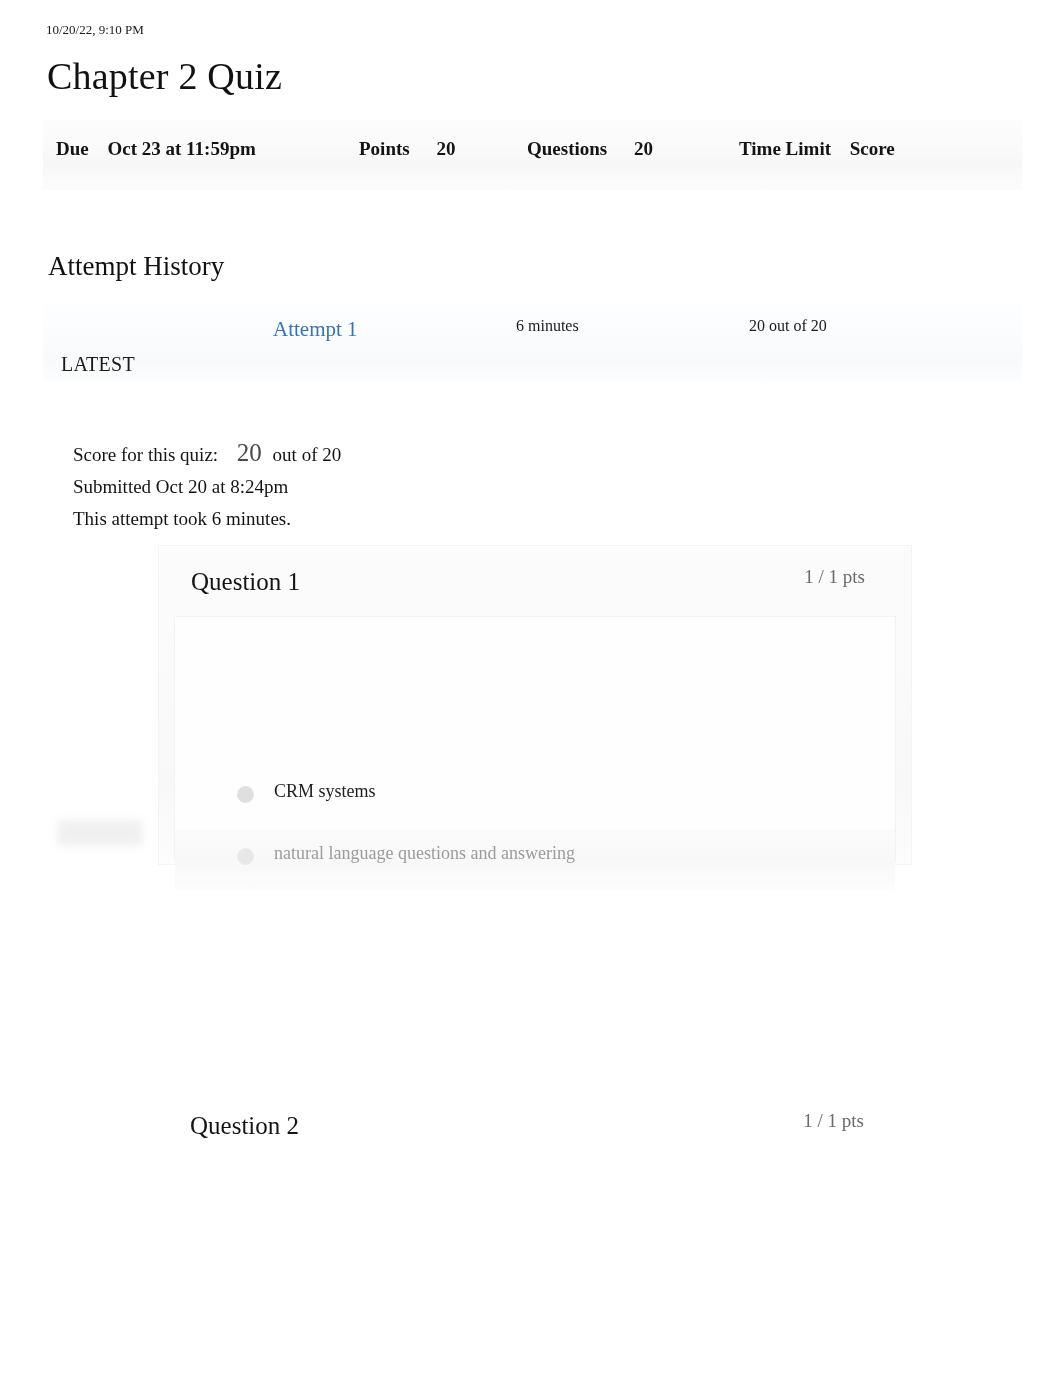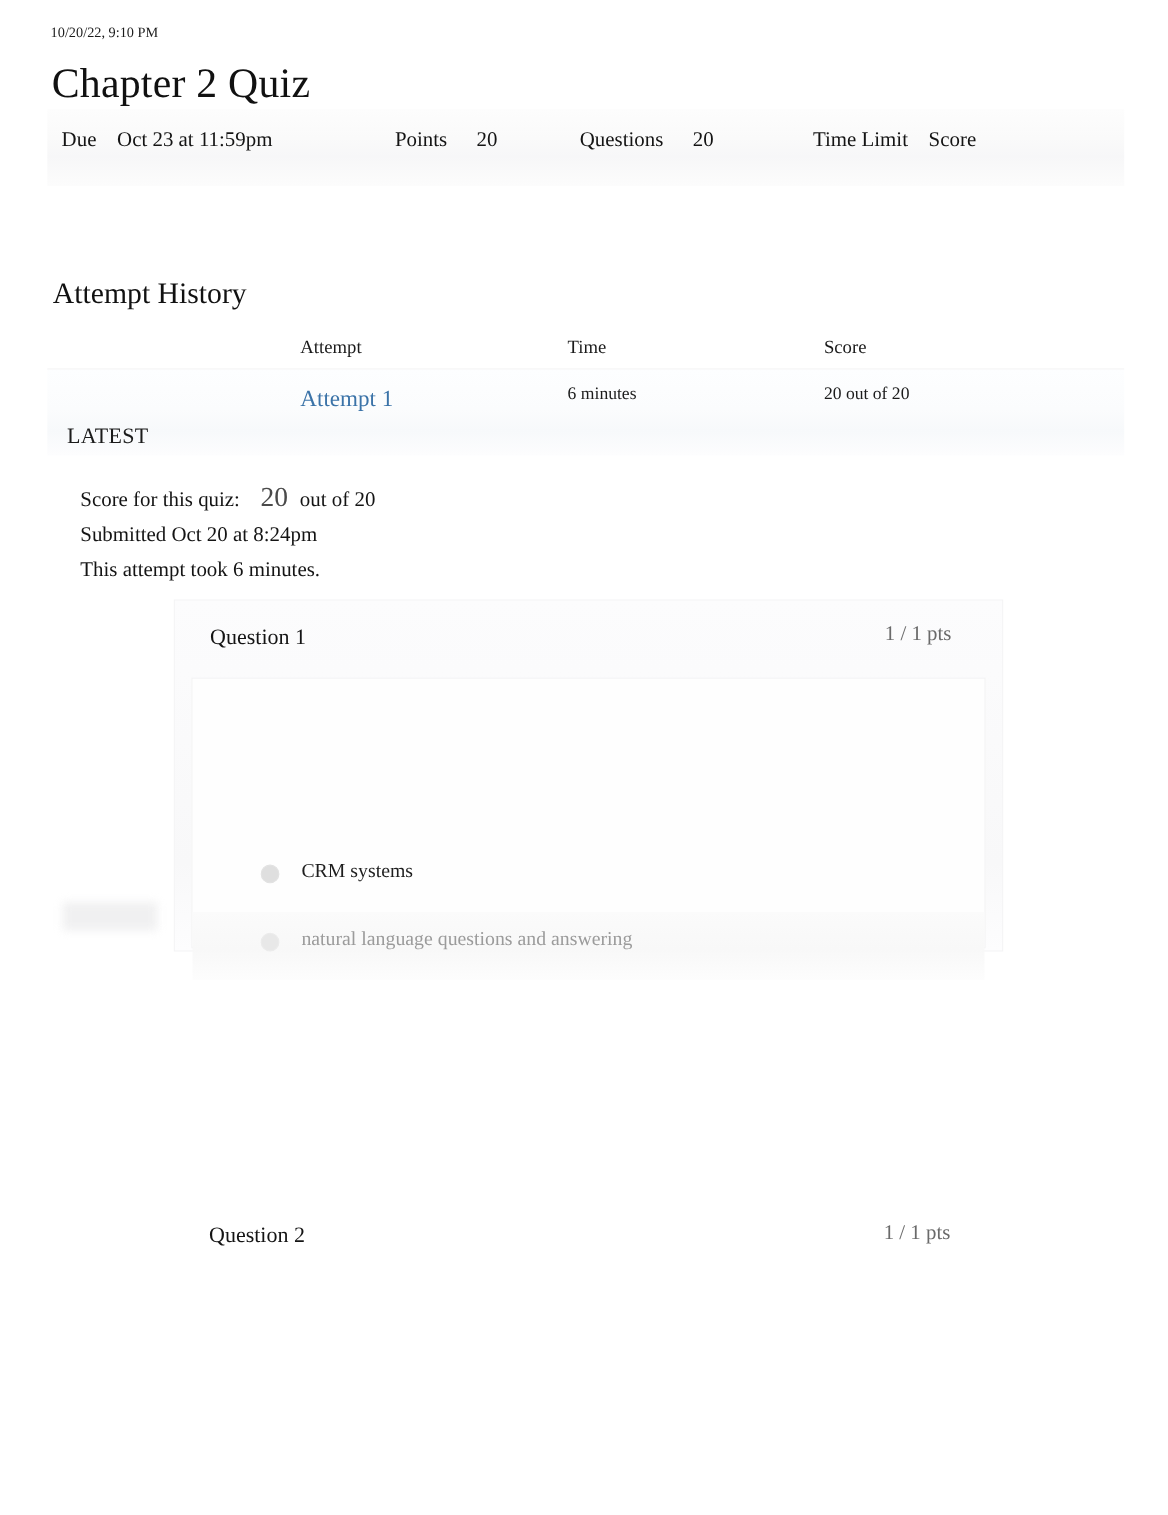--- a/index.html
+++ b/index.html
@@ -52,24 +52,25 @@
     letter-spacing: 0.2px;
     color: #111111;
     margin: 0;
     line-height: 44px;
   }
 
   
   .meta-band {
     position: absolute;
     left: 43px;
-    top: 99px;
+    top: 120px;
     width: 979px;
     height: 70px;
     background: linear-gradient(180deg, #fdfdfd 0%, #fafafa 38%, #f7f7f8 62%, #fcfcfc 100%);
+    font-weight: bold;
   }
   .meta-row {
     position: absolute;
     left: 0;
     top: 0;
     width: 979px;
     height: 60px;
     font-size: 19px;
     color: #181818;
   }
@@ -170,21 +171,21 @@
     position: absolute;
     left: 0;
     top: 0;
     width: 100%;
     height: 66px;
   }
   .q-number {
     position: absolute;
     left: 32px;
     top: 22px;
-    font-size: 20px;
+    font-size: 25px;
     color: #141414;
     white-space: nowrap;
   }
   .q-points {
     position: absolute;
     right: 46px;
     top: 20px;
     font-size: 19px;
     color: #6a6a6a;
     white-space: nowrap;
@@ -307,25 +308,20 @@
     <div class="meta-cell mc-time">
       <span class="meta-label">Time Limit</span>
       <span class="meta-value meta-value-inline tight">Score</span>
     </div>
   </div>
 </div>
 
 <h2 class="section-title">Attempt History</h2>
 
 <div class="history-table">
-  <div class="hist-head">
-    <span class="cell c-attempt">Attempt</span>
-    <span class="cell c-time">Time</span>
-    <span class="cell c-score">Score</span>
-  </div>
   <div class="hist-row">
     <span class="cell c-flag">LATEST</span>
     <span class="cell c-attempt">
       <a class="attempt-link" href="#">Attempt 1</a>
     </span>
     <span class="cell c-time">6 minutes</span>
     <span class="cell c-score">20 out of 20</span>
   </div>
 </div>
 

